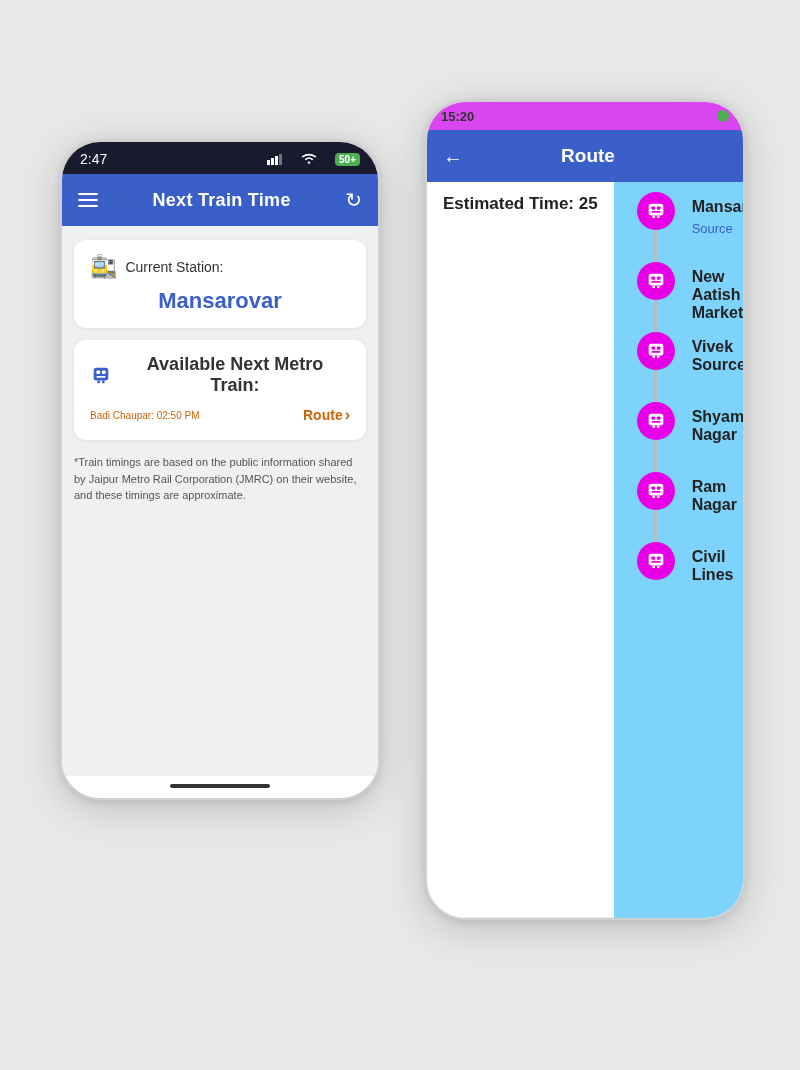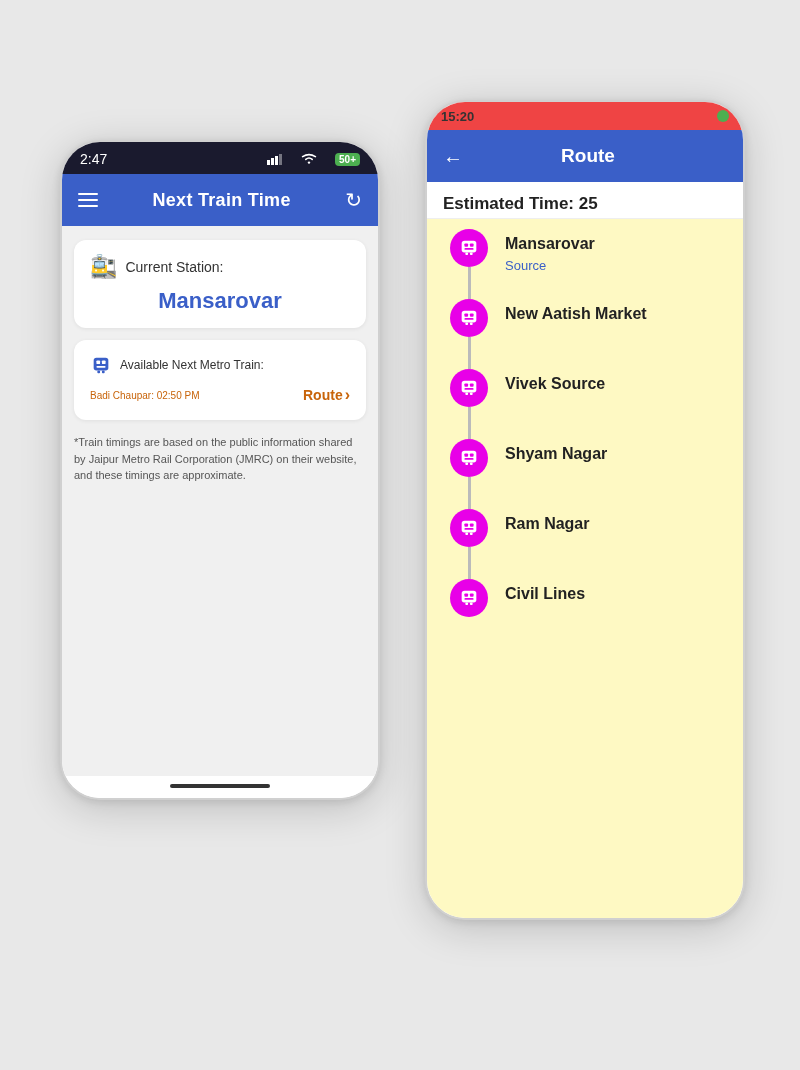--- a/index.html
+++ b/index.html
@@ -119,23 +119,23 @@
       display: flex;
       flex-direction: column;
       gap: 8px;
     }
     .next-train-label-row {
       display: flex;
       align-items: center;
       gap: 8px;
     }
     .next-train-label {
-      font-size: 12px;
+      font-size: 18px;
       color: #333;
-      font-weight: 400;
+      font-weight: 700;
       text-align: center;
     }
 
     .train-entry {
       display: flex;
       align-items: center;
       justify-content: space-between;
       padding: 2px 0;
     }
     .train-dest-time {
@@ -180,21 +180,21 @@
       height: 820px;
       right: 55px;
       top: 100px;
       z-index: 1;
       border: 2px solid #d0d0d0;
       display: flex;
       flex-direction: column;
     }
 
     .phone2-status {
-      background: #ef4444;
+      background: #d946ef;
       color: #333;
       font-size: 12px;
       font-weight: 600;
       padding: 2px 14px;
       display: flex;
       align-items: center;
       justify-content: space-between;
       min-height: 28px;
     }
     .green-dot {
@@ -217,24 +217,24 @@
     .phone2-header .route-title {
       font-size: 19px;
       font-weight: 700;
       flex: 1;
       text-align: center;
       margin-right: 30px;
     }
 
     .phone2-body {
       flex: 1;
-      background: #fef9c3;
+      background: #7dd3fc;
       overflow: hidden;
       display: flex;
-      flex-direction: column;
+      flex-direction: row;
     }
 
     .estimated-time-bar {
       background: #fff;
       padding: 12px 16px 4px 16px;
       border-bottom: 1px solid #eee;
     }
     .estimated-time-text {
       font-size: 17px;
       font-weight: 800;

